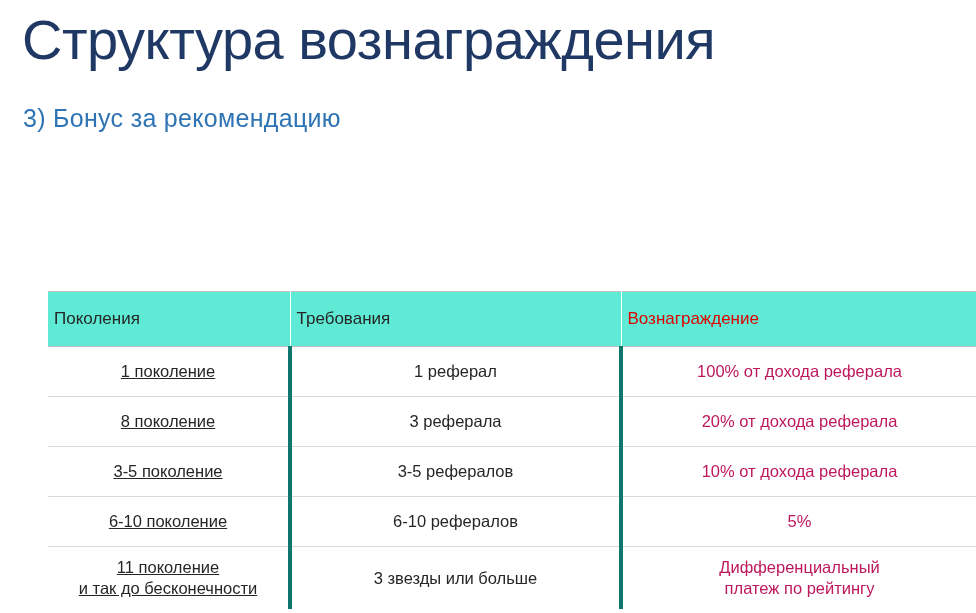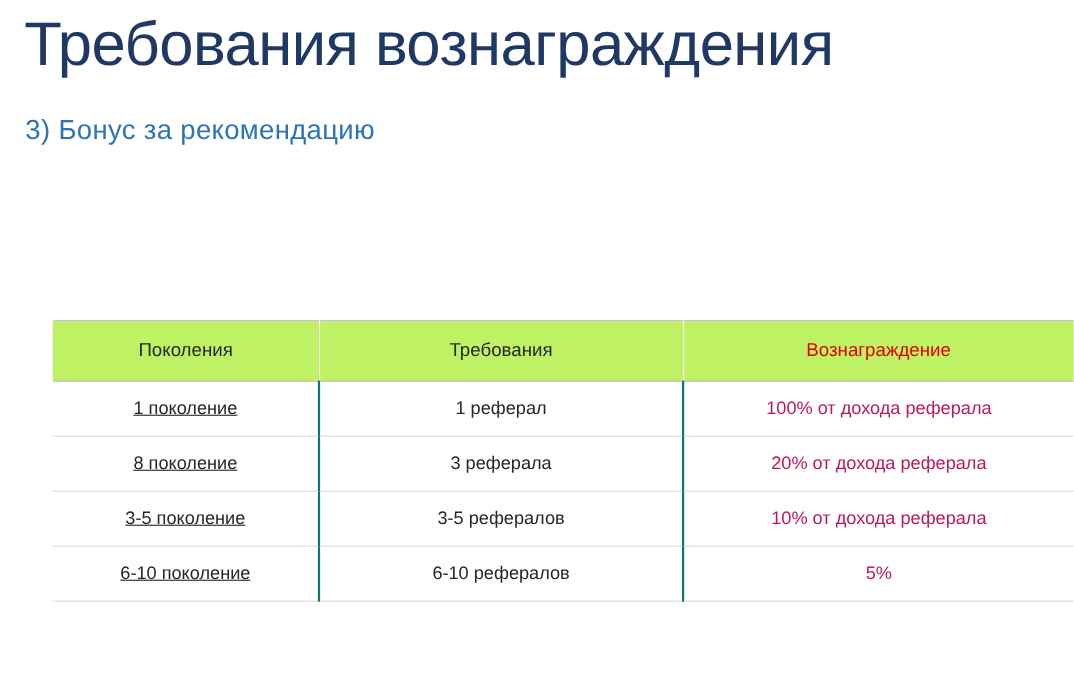--- a/index.html
+++ b/index.html
@@ -50,50 +50,50 @@
   table.reward-table {
     border-collapse: collapse;
     width: 928px;
     table-layout: fixed;
   }
   table.reward-table col.c1 { width: 242px; }
   table.reward-table col.c2 { width: 331px; }
   table.reward-table col.c3 { width: 355px; }
 
   table.reward-table thead th {
-    background: #bef264;
+    background: #5eead4;
     font-weight: 400;
     font-size: 17px;
     height: 54px;
     border-top: 1px solid #bfbfbf;
     border-bottom: 1px solid #bfbfbf;
     border-left: 1px solid #ffffff;
     border-right: 1px solid #ffffff;
     color: #262626;
-    text-align: center;
+    text-align: left;
     vertical-align: middle;
     padding: 0 6px;
   }
   table.reward-table thead th.hdr-reward {
     color: #e00000;
   }
   table.reward-table thead th.first {
     border-left: none;
   }
   table.reward-table thead th.last {
     border-right: none;
   }
   table.reward-table tbody td {
     height: 49px;
     font-size: 16.5px;
     color: #262626;
     text-align: center;
     vertical-align: middle;
     border-bottom: 1px solid #d9d9d9;
-    border-left: 2px solid #0f766e;
+    border-left: 4px solid #0f766e;
     padding: 0 6px;
     line-height: 1.25;
   }
   table.reward-table tbody td.first {
     border-left: none;
     text-decoration: underline;
   }
   table.reward-table tbody td.reward {
     color: #be185d;
   }
@@ -101,21 +101,21 @@
     height: 62px;
     border-bottom: none;
   }
   .cell-line { display: block; }
 </style>
 </head>
 <body>
 
 <div class="slide">
 
-  <div class="title">Требования вознаграждения</div>
+  <div class="title">Структура вознаграждения</div>
   <div class="subtitle">3) Бонус за рекомендацию</div>
 
   <div class="table-wrap">
     <table class="reward-table">
       <colgroup>
         <col class="c1">
           <col class="c2">
           <col class="c3">
       </colgroup>
       <thead>
@@ -139,17 +139,28 @@
         <tr>
           <td class="first">3-5 поколение</td>
           <td>3-5 рефералов</td>
           <td class="reward">10% от дохода реферала</td>
         </tr>
         <tr>
           <td class="first">6-10 поколение</td>
           <td>6-10 рефералов</td>
           <td class="reward">5%</td>
         </tr>
+        <tr class="last-row">
+          <td class="first">
+            <span class="cell-line">11 поколение</span>
+            <span class="cell-line">и так до бесконечности</span>
+          </td>
+          <td>3 звезды или больше</td>
+          <td class="reward">
+            <span class="cell-line">Дифференциальный</span>
+            <span class="cell-line">платеж по рейтингу</span>
+          </td>
+        </tr>
       </tbody>
     </table>
   </div>
 
 </div>
 
 </body></html>

